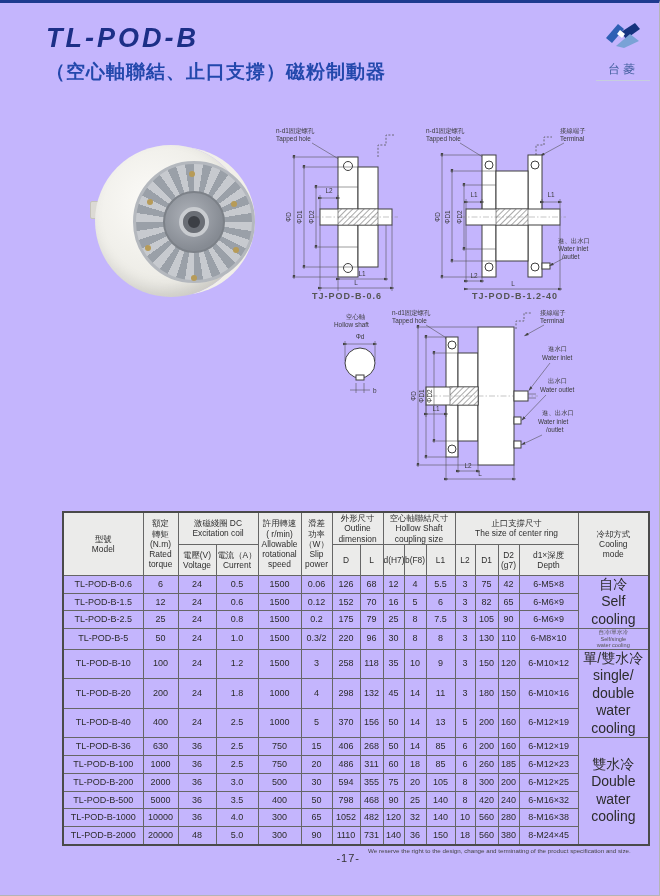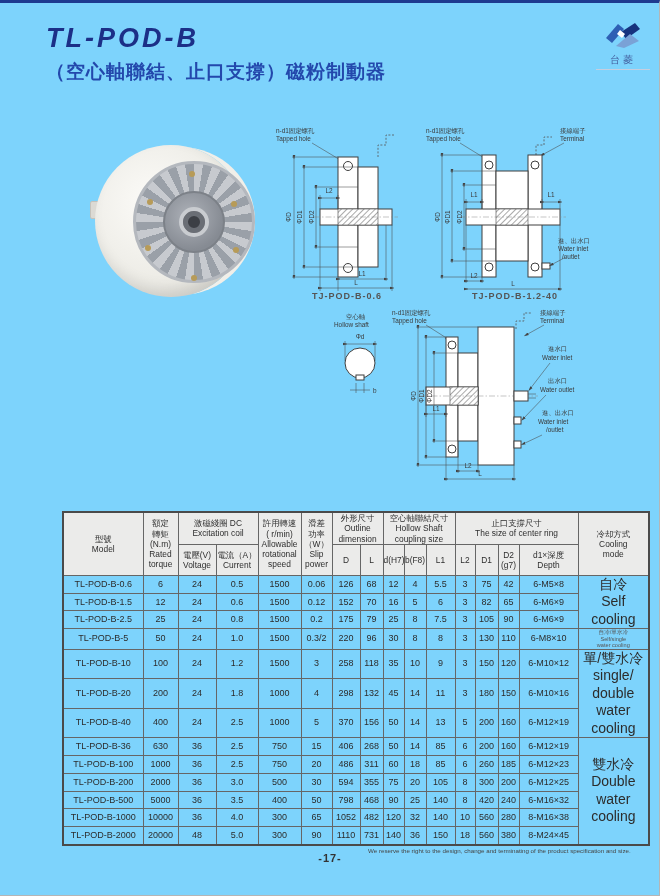--- a/index.html
+++ b/index.html
@@ -1,40 +1,40 @@
 <!DOCTYPE html>
 <html><head>
 <meta charset="utf-8">
 <style>
   * { margin:0; padding:0; box-sizing:border-box; }
   body { background:#fff; font-family:"Liberation Sans", sans-serif; }
   #page {
-    position:relative; width:660px; height:896px; background:#7dd3fc;
+    position:relative; width:660px; height:896px; background:#c4b5fd;
     border-top:3px solid #1e3a8f; border-right:1px solid #b5b5b5; border-bottom:1px solid #b5b5b5;
     overflow:hidden;
   }
   
   .title {
     position:absolute; left:46px; top:20px;
     font-size:27px; font-weight:bold; font-style:italic;
     color:#1c2f87; letter-spacing:3px;
   }
   .sub-zh {
     position:absolute; left:46px; top:56px;
     font-size:19px; font-weight:bold; color:#2348ac; letter-spacing:1px;
   }
   .sub-en {
     position:absolute; left:58px; top:82px;
     font-size:13.5px; font-weight:600; color:#2f58b5;
   }
   .logo { position:absolute; left:596px; top:18px; width:54px; text-align:center; }
   .logo svg { display:block; margin:0 auto; }
   .logo-text {
-    font-size:10px; color:#44609f; letter-spacing:3px;
-    border-bottom:1px solid #c6cede; padding-bottom:2px; margin-top:4px;
+    font-size:12px; color:#44609f; letter-spacing:3px;
+    border-bottom:1px solid #c6cede; padding-bottom:2px; margin-top:12px;
   }
   
   .photo { position:absolute; left:95px; top:138px; width:172px; height:160px; }
   .photo .pbody {
     position:absolute; left:0; top:4px; width:152px; height:152px; border-radius:50%;
     background:radial-gradient(circle at 38% 38%, #fcfbf8, #ecebe5 62%, #d2d0c9 100%);
     box-shadow:10px 0 0 -2px #f1efe9, inset -5px -8px 14px rgba(0,0,0,.10);
   }
   .photo .face {
     position:absolute; left:38px; top:20px; width:122px; height:122px; border-radius:50%;
@@ -73,21 +73,21 @@
   thead th {
     background:#ebebea; font-weight:normal; color:#2e2e2e;
     font-size:8.4px; line-height:1.22; white-space:pre-line;
   }
   thead tr:first-child th { height:30px; }
   thead tr:last-child th { height:31px; }
   tbody td { font-size:9px; color:#2c2c2c; height:17.85px; line-height:1; }
   td.cooling { font-size:14px; white-space:pre-line; line-height:1.25; }
   td.cooling.tiny { font-size:5.6px; line-height:1.15; color:#555; }
   
-  .pageno { position:absolute; left:300px; top:849px; width:60px; text-align:center; font-size:11px; color:#333; letter-spacing:1px;font-weight:bold; }
+  .pageno { position:absolute; left:300px; top:849px; width:60px; text-align:right; font-size:11px; color:#333; letter-spacing:1px; }
   .footnote { position:absolute; left:368px; top:843px; width:282px; color:#1d1d1d; }
   .footnote .fzh { font-size:8.2px; letter-spacing:.3px; }
   .footnote .fen { font-size:6.2px; color:#444; margin-top:1px; }
 </style>
 </head>
 <body>
 
 <div id="page">
 
   <div class="title">TL-POD-B</div>

